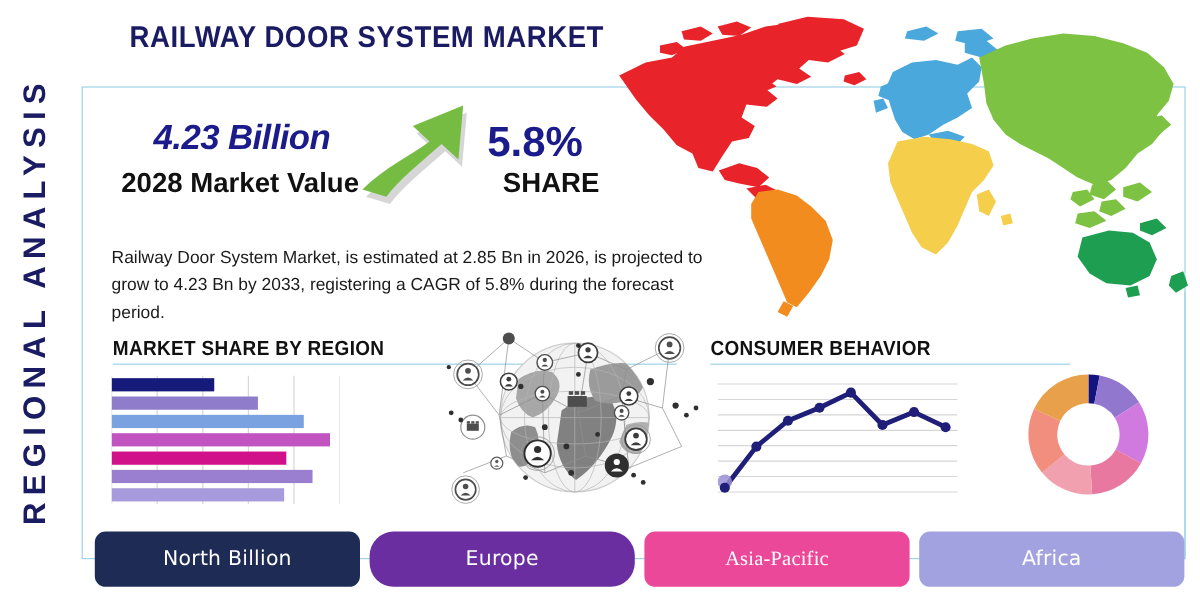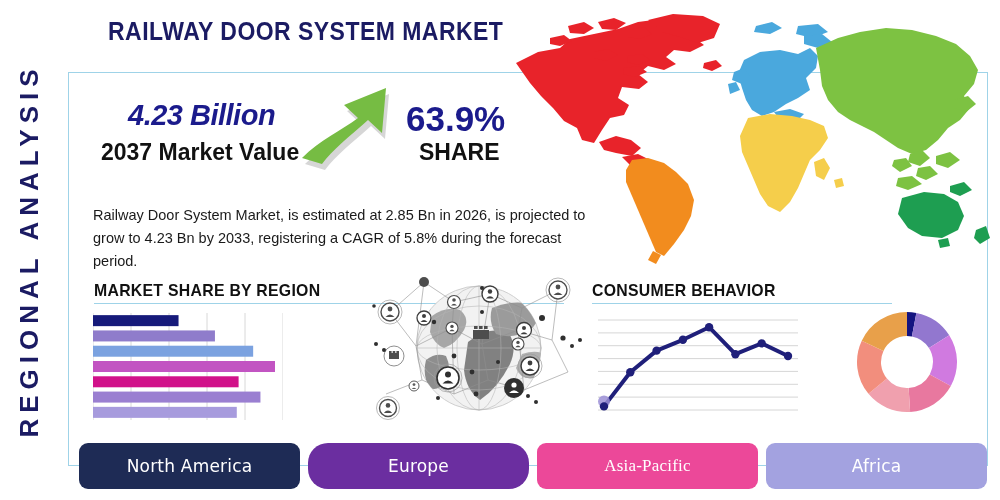--- a/index.html
+++ b/index.html
@@ -109,22 +109,22 @@
 
   <div class="side-label">
     <span>REGIONAL ANALYSIS</span>
   </div>
 
   <div class="main-title">RAILWAY DOOR SYSTEM MARKET</div>
 
   <div class="panel-frame"></div>
 
   <div class="stat-value" id="statValue1">4.23 Billion</div>
-  <div class="stat-caption" id="statCap1">2037 Market Value</div>
-  <div class="stat-value" id="statValue2">63.9%</div>
+  <div class="stat-caption" id="statCap1">2028 Market Value</div>
+  <div class="stat-value" id="statValue2">5.8%</div>
   <div class="stat-caption" id="statCap2">SHARE</div>
 
   <div class="arrow-wrap">
     <svg viewBox="0 0 110 90" width="110" height="90">
       <g transform="translate(3,4)">
         <path d="M2 80 C 20 62, 42 52, 58 40 L 44 27 L 86 10 L 82 55 L 68 42
                  C 50 58, 32 72, 22 86 Z" fill="#8a8a8a" opacity=".35"></path>
       </g>
       <path d="M2 78 C 20 60, 42 50, 58 38 L 44 25 L 86 8 L 82 53 L 68 40
                C 50 56, 32 70, 22 84 Z" fill="#76bc43"></path>
@@ -402,21 +402,21 @@
         <path d="M 57.14 103.90 A 50 50 0 0 1 15.47 85.87 L 33.97 70.57 A 26 26 0 0 0 55.63 79.95 Z" fill="#f0a0ae"></path>
         <path d="M 15.47 85.87 A 50 50 0 0 1 8.76 32.71 L 30.47 42.93 A 26 26 0 0 0 33.97 70.57 Z" fill="#f28e7d"></path>
         <path d="M 8.76 32.71 A 50 50 0 0 1 54.00 4.00 L 54.00 28.00 A 26 26 0 0 0 30.47 42.93 Z" fill="#e8a04a"></path>
       </svg>
   </div>
 
   <div class="frame-right"></div>
 
   <div class="chips">
     <div class="chip" style="background: rgb(30, 43, 85);">
-      <span>North America</span>
+      <span>North Billion</span>
     </div>
     <div class="chip" style="background: rgb(107, 46, 160); border-radius: 20px;">
       <span>Europe</span>
     </div>
     <div class="chip" style="background: #ec4899; font-family: Liberation Serif, serif;">
       <span>Asia-Pacific</span>
     </div>
     <div class="chip" style="background: rgb(163, 162, 224);">
       <span>Africa</span>
     </div>

